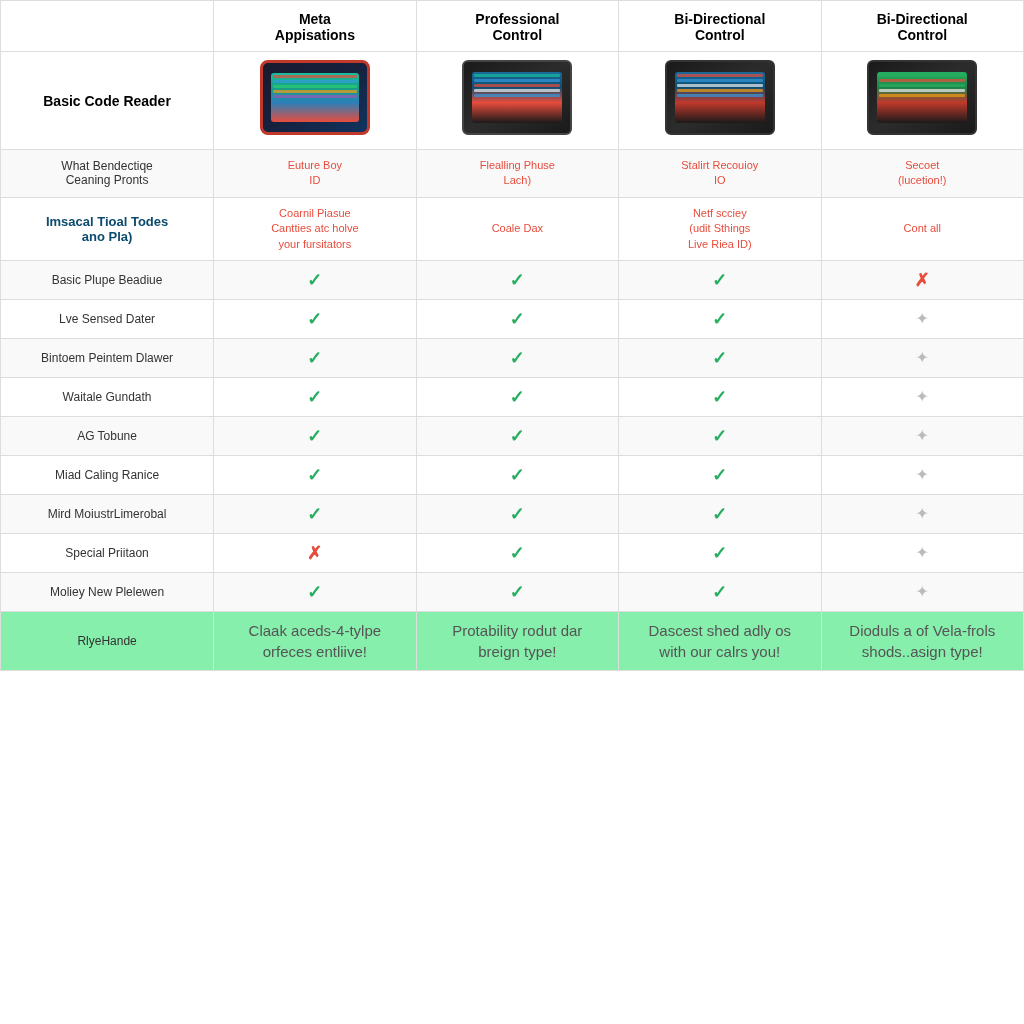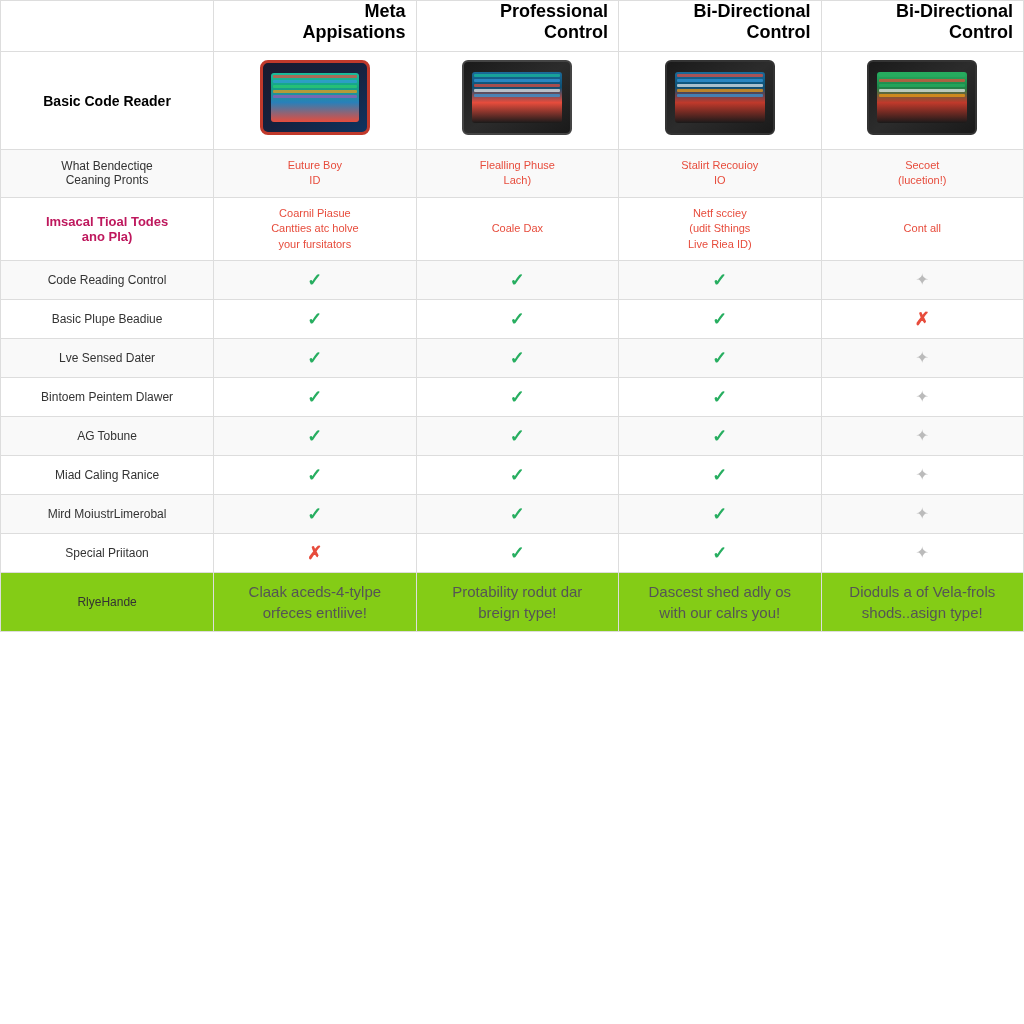--- a/index.html
+++ b/index.html
@@ -23,24 +23,24 @@
     }
     .comparison-table td:first-child {
       text-align: center;
       width: 200px;
       font-size: 12px;
       color: #333;
     }
     .comparison-table th {
       background: #fff;
       font-weight: bold;
-      font-size: 18px;
-      text-align: right;
+      font-size: 14px;
+      text-align: center;
       vertical-align: top;
-      padding-top: 0;
+      padding-top: 10px;
     }
     .header-col {
       width: 200px;
       border: none;
     }
     .device-placeholder {
       width: 110px;
       height: 75px;
       display: block;
       margin: 0 auto 6px auto;
@@ -189,34 +189,27 @@
     <tr>
       <td>What Bendectiqe<br>Ceaning Pronts</td>
       <td><span class="red-text">Euture Boy<br>ID</span></td>
       <td><span class="red-text">Flealling Phuse<br>Lach)</span></td>
       <td><span class="red-text">Stalirt Recouioy<br>IO</span></td>
       <td><span class="red-text">Secoet<br>(lucetion!)</span></td>
     </tr>
 
 
     <tr class="section-header" style="background:#fff;">
-      <td style="font-weight:bold; font-size:13px; color:#be185d;">Imsacal Tioal Todes<br>ano Pla)</td>
+      <td style="font-weight:bold; font-size:13px; color:#0c4a6e;">Imsacal Tioal Todes<br>ano Pla)</td>
       <td><span class="red-text">Coarnil Piasue<br>Cantties atc holve<br>your fursitators</span></td>
       <td><span class="red-text">Coale Dax</span></td>
       <td><span class="red-text">Netf scciey<br>(udit Sthings<br>Live Riea ID)</span></td>
       <td><span class="red-text">Cont all</span></td>
     </tr>
 
-    <tr>
-      <td>Code Reading Control</td>
-      <td><span class="check-green">✓</span></td>
-      <td><span class="check-green">✓</span></td>
-      <td><span class="check-green">✓</span></td>
-      <td><span class="check-gray">✦</span></td>
-    </tr>
 
     <tr>
       <td>Basic Plupe Beadiue</td>
       <td><span class="check-green">✓</span></td>
       <td><span class="check-green">✓</span></td>
       <td><span class="check-green">✓</span></td>
       <td><span class="cross-red">✗</span></td>
     </tr>
 
     <tr>
@@ -228,20 +221,27 @@
     </tr>
 
     <tr>
       <td>Bintoem Peintem Dlawer</td>
       <td><span class="check-green">✓</span></td>
       <td><span class="check-green">✓</span></td>
       <td><span class="check-green">✓</span></td>
       <td><span class="check-gray">✦</span></td>
     </tr>
 
+    <tr>
+      <td>Waitale Gundath</td>
+      <td><span class="check-green">✓</span></td>
+      <td><span class="check-green">✓</span></td>
+      <td><span class="check-green">✓</span></td>
+      <td><span class="check-gray">✦</span></td>
+    </tr>
 
     <tr>
       <td>AG Tobune</td>
       <td><span class="check-green">✓</span></td>
       <td><span class="check-green">✓</span></td>
       <td><span class="check-green">✓</span></td>
       <td><span class="check-gray">✦</span></td>
     </tr>
 
     <tr>
@@ -261,24 +261,31 @@
     </tr>
 
     <tr>
       <td>Special Priitaon</td>
       <td><span class="cross-red">✗</span></td>
       <td><span class="check-green">✓</span></td>
       <td><span class="check-green">✓</span></td>
       <td><span class="check-gray">✦</span></td>
     </tr>
 
-
-
-
-    <tr style="background:#84cc16;">
+    <tr>
+      <td>Moliey New Plelewen</td>
+      <td><span class="check-green">✓</span></td>
+      <td><span class="check-green">✓</span></td>
+      <td><span class="check-green">✓</span></td>
+      <td><span class="check-gray">✦</span></td>
+    </tr>
+
+
+
+    <tr style="background:#86efac;">
       <td>RlyeHande</td>
       <td><span class="bottom-text">Claak aceds-4-tylpe<br>orfeces entliive!</span></td>
       <td><span class="bottom-text">Protability rodut dar<br>breign type!</span></td>
       <td><span class="bottom-text">Dascest shed adly os<br>with our calrs you!</span></td>
       <td><span class="bottom-text">Dioduls a of Vela-frols<br>shods..asign type!</span></td>
     </tr>
   </tbody>
 </table>
 
 </body></html>

